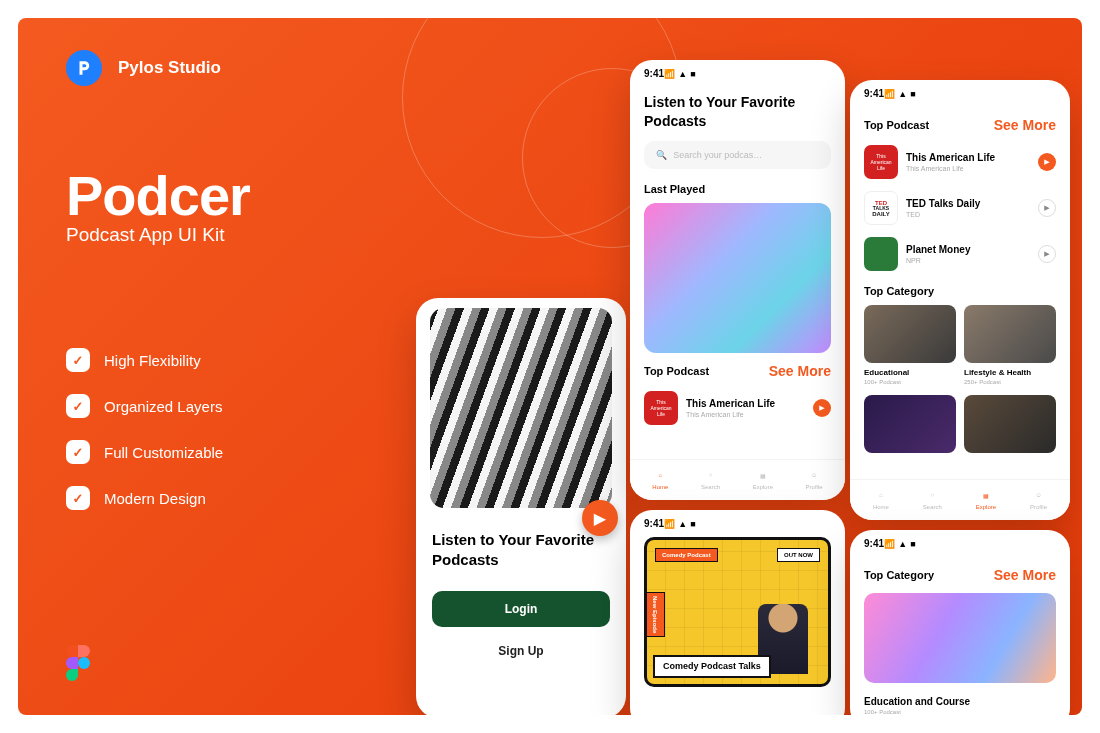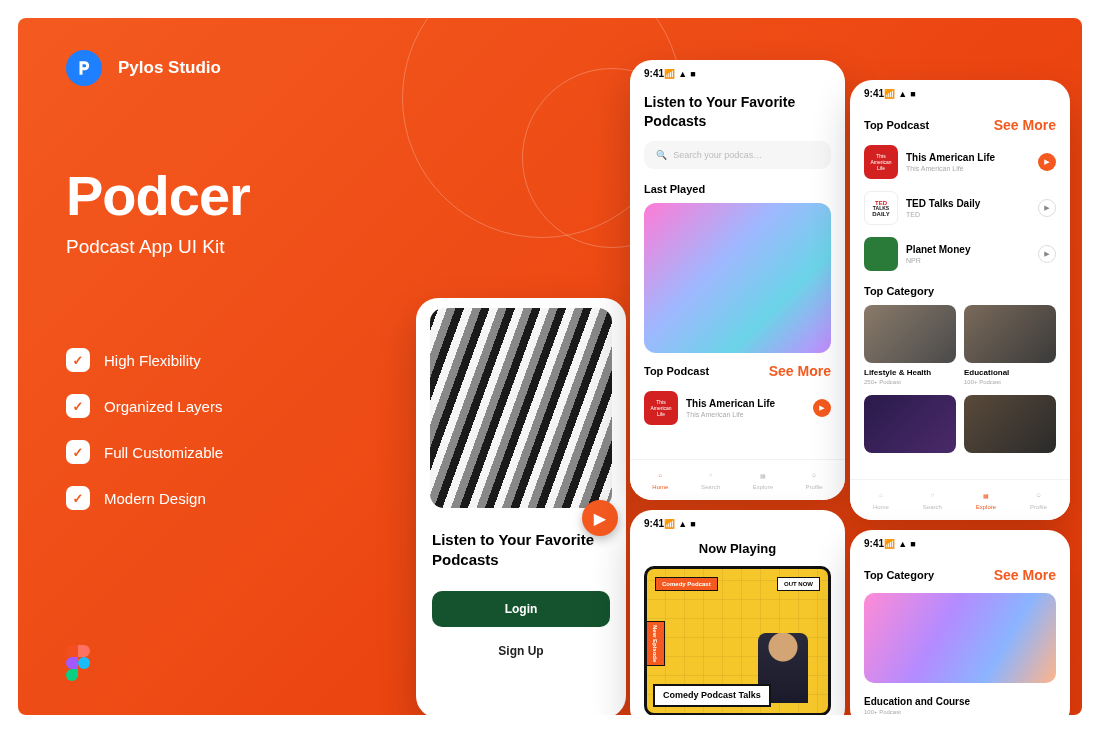--- a/index.html
+++ b/index.html
@@ -7,21 +7,21 @@
 .canvas{width:100%;height:100%;background:linear-gradient(135deg,#f45a1f 0%,#eb4511 60%,#e63c0a 100%);border-radius:8px;position:relative;overflow:hidden}
 .ring{position:absolute;border:1px solid rgba(255,255,255,.25);border-radius:50%}
 .ring.r1{width:280px;height:280px;top:-60px;right:400px}
 .ring.r2{width:180px;height:180px;top:50px;right:380px}
 .brand{position:absolute;top:32px;left:48px;display:flex;align-items:center;gap:16px}
 .brand-logo{width:36px;height:36px;background:#1e7fff;border-radius:50%;display:flex;align-items:center;justify-content:center}
 .brand-logo svg{width:18px;height:18px}
 .brand-name{color:#fff;font-weight:700;font-size:17px}
 .hero{position:absolute;top:150px;left:48px}
 .hero-title{color:#fff;font-weight:800;font-size:56px;letter-spacing:-1px;line-height:1}
-.hero-sub{color:#fff;font-size:19px;margin-top:12px;font-weight:400}
+.hero-sub{color:#fff;font-size:19px;font-weight:400}
 .features{position:absolute;top:330px;left:48px;display:flex;flex-direction:column;gap:22px}
 .feat{display:flex;align-items:center;gap:14px;color:#fff;font-size:15px}
 .check{width:24px;height:24px;background:#fff;border-radius:7px;display:flex;align-items:center;justify-content:center;color:#f45a1f;font-size:13px;font-weight:900}
 .figma{position:absolute;bottom:34px;left:48px;width:24px;height:36px}
 .phone{position:absolute;background:#fff;border-radius:22px;box-shadow:0 18px 40px rgba(0,0,0,.2);overflow:hidden}
 .statusbar{display:flex;align-items:center;padding:8px 14px;font-size:10px;font-weight:600}
 .sb-icons{display:flex;gap:3px;align-items:center}
 .sb-icons span{font-size:9px}
 .p1{width:210px;height:420px;left:398px;top:280px}
 .p1-img{margin:10px 14px 0;height:200px;border-radius:14px;background:repeating-linear-gradient(110deg,#1a1a1a 0 8px,#f5f5f5 8px 16px,#888 16px 24px)}
@@ -213,28 +213,28 @@
       <div class="pod-thumb thumb-green"></div>
       <div class="pod-info">
           <div class="pod-name">Planet Money</div>
           <div class="pod-sub">NPR</div>
         </div>
       <div class="play-dot play-outline">▶</div>
     </div>
     <div class="sec-title" style="padding-top:8px">Top Category</div>
     <div class="cat-grid">
       <div class="cat-card">
+        <div class="cat-img"></div>
+        <div class="cat-name">Educational</div>
+        <div class="cat-sub">100+ Podcast</div>
+      </div>
+      <div class="cat-card">
         <div class="cat-img" style="background:linear-gradient(135deg,#8a7a6a,#4a4a4a)"></div>
         <div class="cat-name">Lifestyle &amp; Health</div>
         <div class="cat-sub">250+ Podcast</div>
-      </div>
-      <div class="cat-card">
-        <div class="cat-img"></div>
-        <div class="cat-name">Educational</div>
-        <div class="cat-sub">100+ Podcast</div>
       </div>
     </div>
     <div class="cat-grid" style="margin-top:10px">
       <div class="cat-card">
           <div class="cat-img" style="background:linear-gradient(135deg,#2a1a4a,#4a2a6a)"></div>
         </div>
       <div class="cat-card">
           <div class="cat-img" style="background:linear-gradient(135deg,#5a4a3a,#2a2a2a)"></div>
         </div>
     </div>
@@ -260,21 +260,20 @@
 
   <div class="phone p4">
     <div class="statusbar">
       <span>9:41</span>
       <div class="sb-icons">
           <span>📶</span>
           <span>▲</span>
           <span>■</span>
         </div>
     </div>
-    <div class="title">Now Playing</div>
     <div class="p4-art">
       <div class="badge b1">Comedy Podcast</div>
       <div class="badge b2">OUT NOW</div>
       <div class="badge b3">New Episode</div>
       <div class="p4-person"></div>
       <div class="p4-label">Comedy Podcast Talks</div>
     </div>
   </div>
 
   <div class="phone p5">

